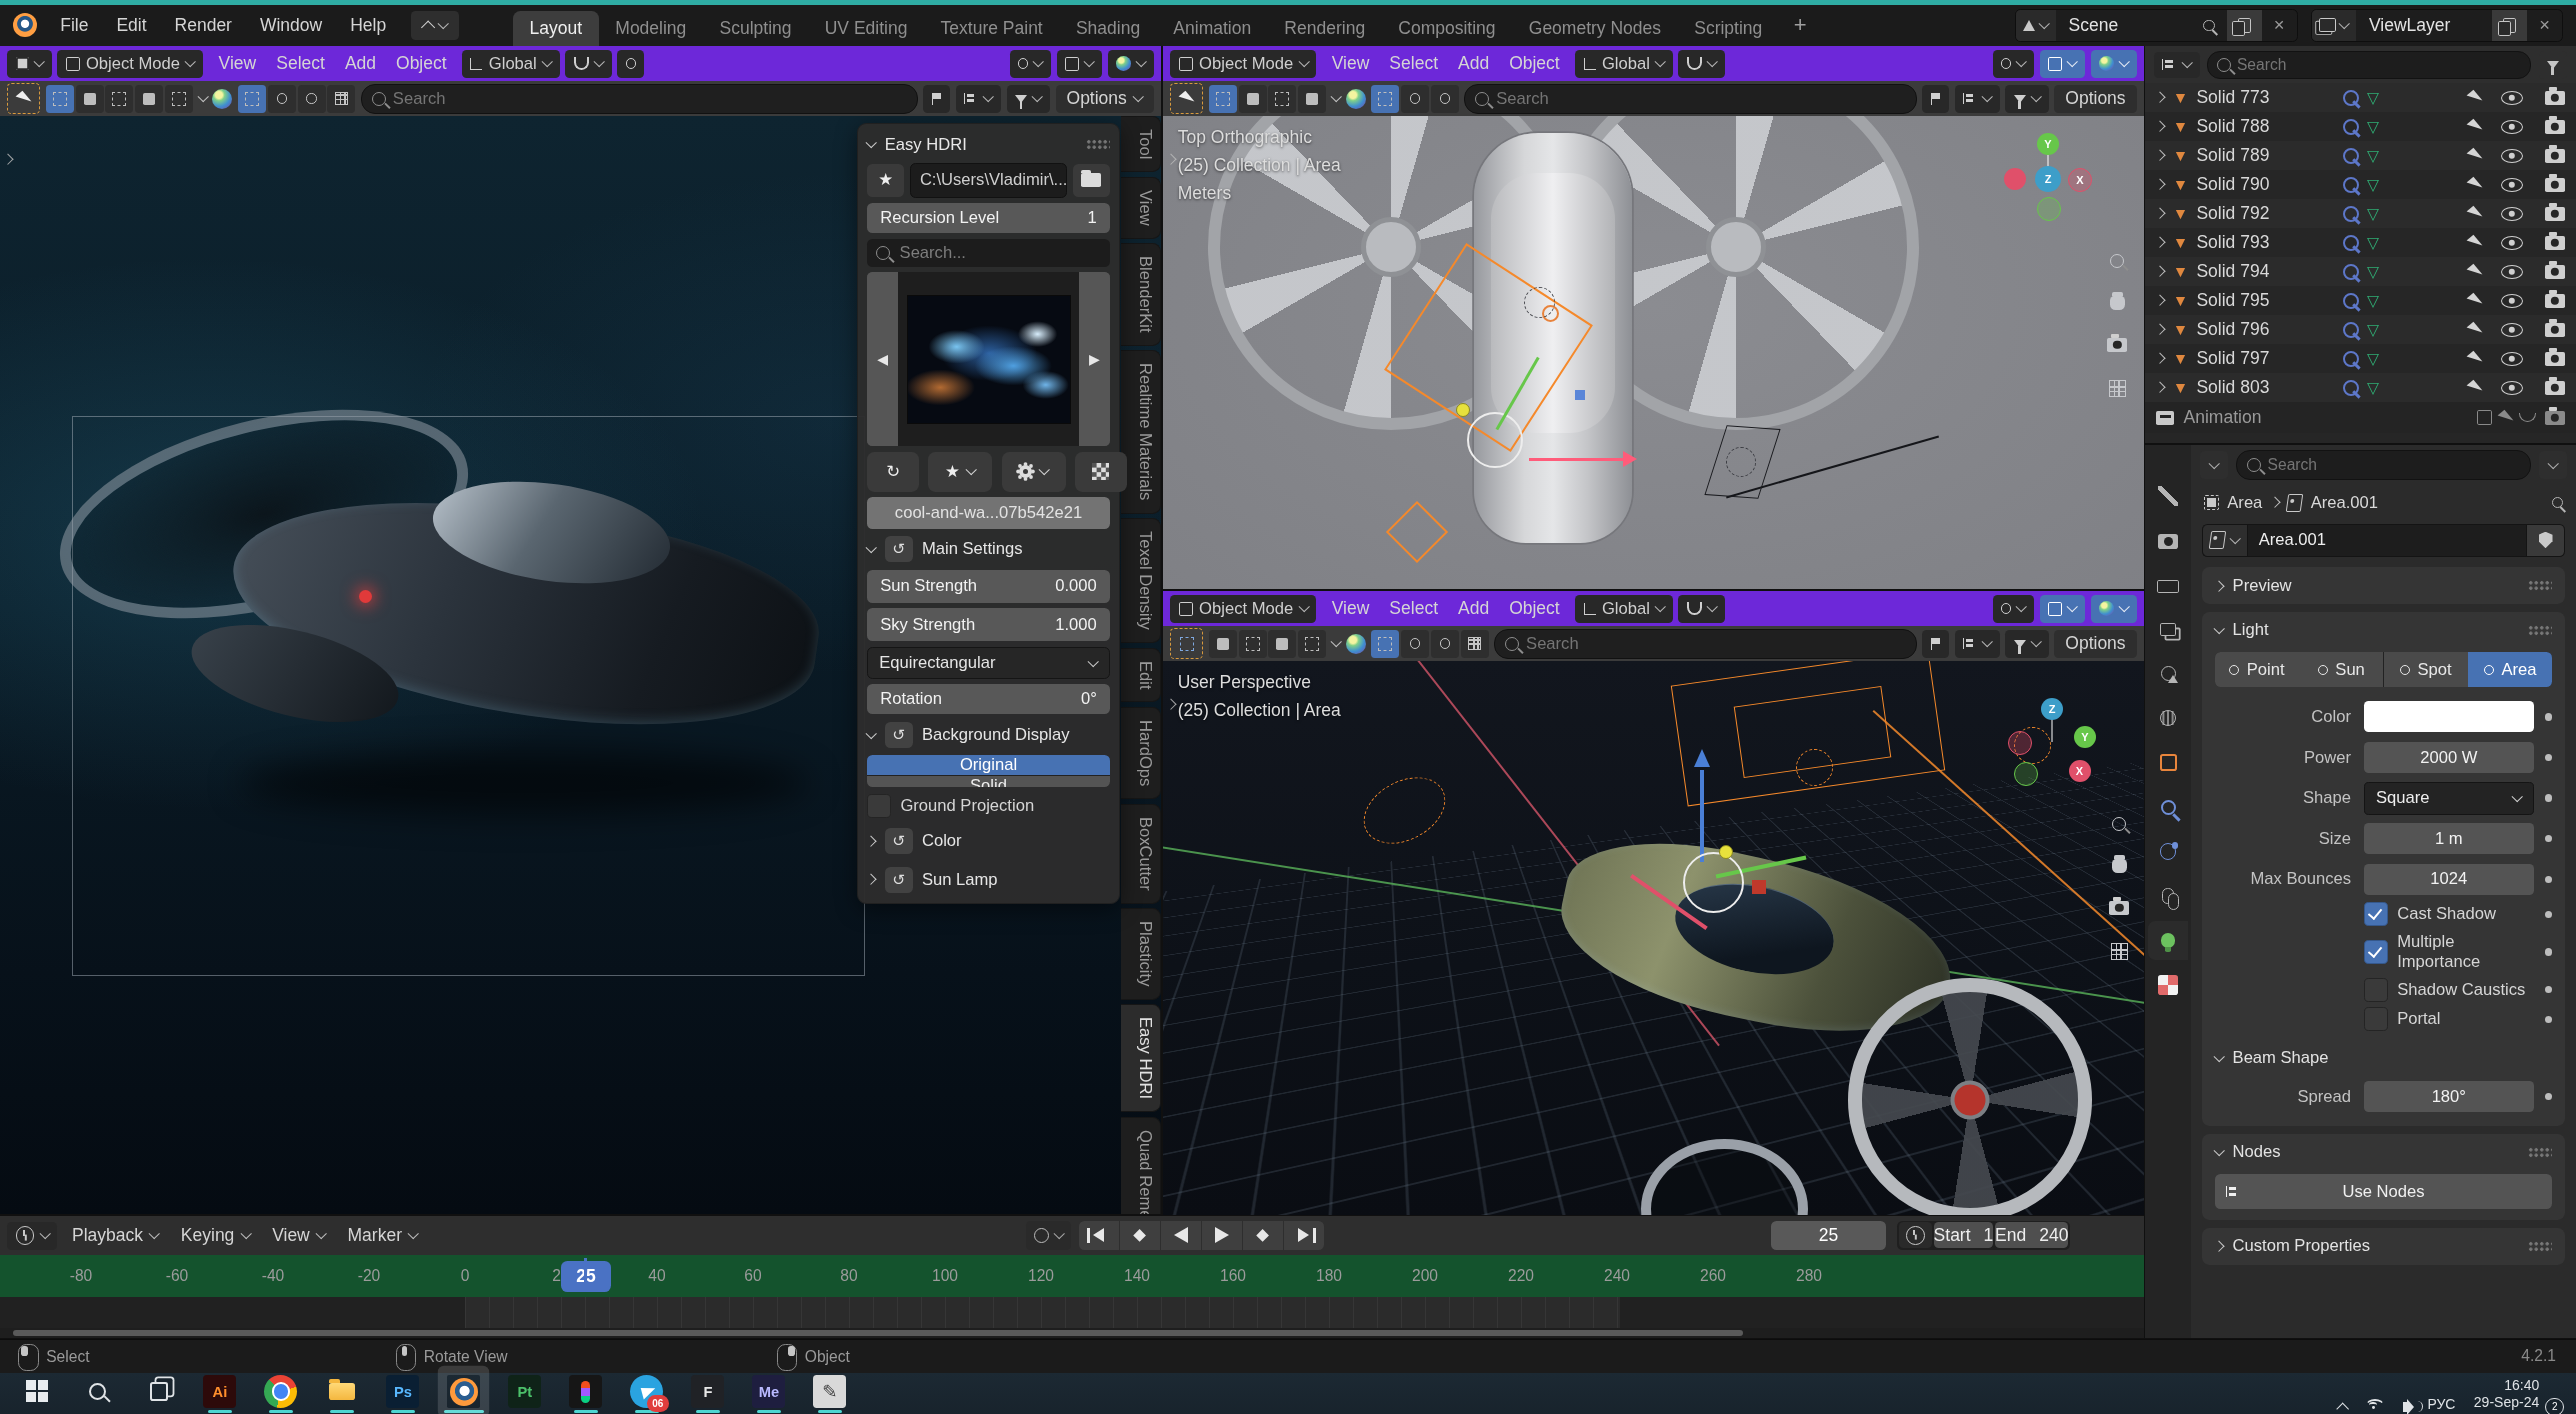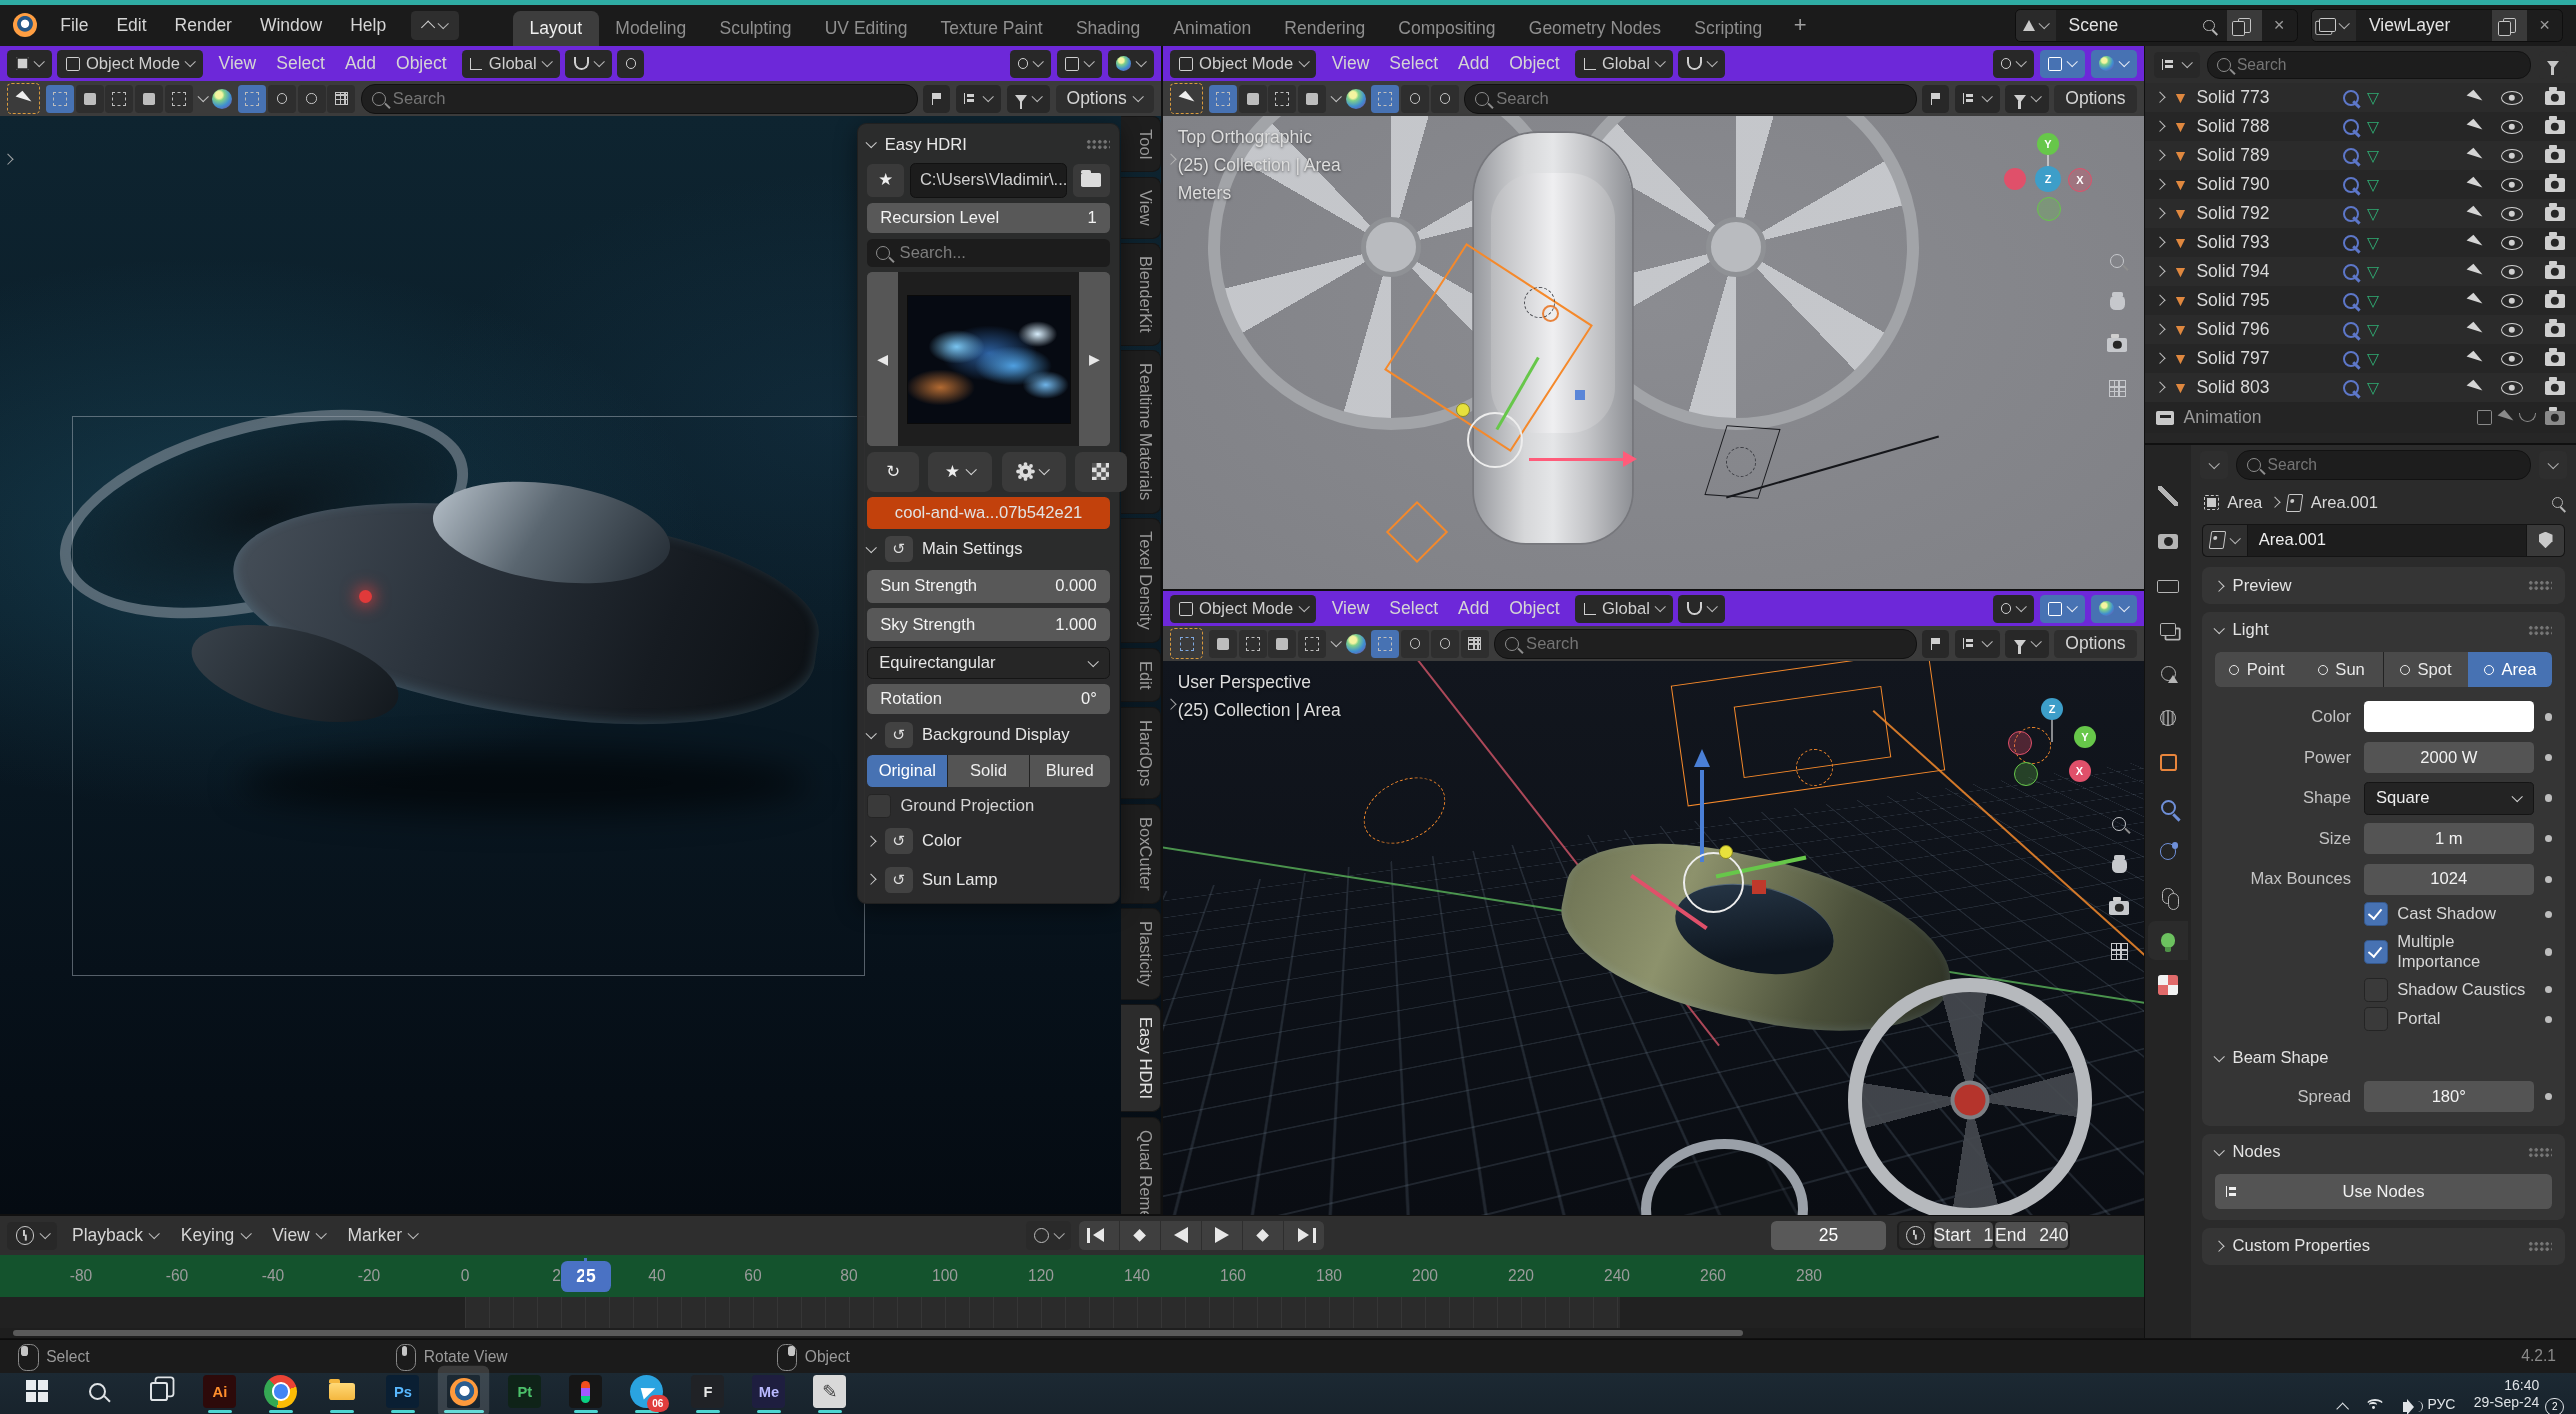--- a/index.html
+++ b/index.html
@@ -144,25 +144,25 @@
   #hdri-thumb{width:162px;height:127px;border:0.9px solid #0a0a0a;background:
     radial-gradient(40px 24px at 30% 40%,#79c4f0 0%,transparent 70%),
     radial-gradient(55px 28px at 65% 55%,#4f9fe0 0%,transparent 70%),
     radial-gradient(28px 18.4px at 80% 30%,#d8eefc 0%,transparent 70%),
     radial-gradient(46px 24px at 20% 72%,#b26a32 0%,transparent 75%),
     radial-gradient(64px 37px at 50% 45%,#2c5f9e 0%,transparent 75%),
     radial-gradient(33px 20px at 85% 70%,#6fb4e8 0%,transparent 70%),#060a12;}
   .hp-btnrow{display:flex;gap:9.2px;justify-content:space-between;}
   .hp-btnrow .sqbtn{height:40px;border-radius:7.4px;}
   .hp-btnrow .wide{width:64px;gap:7.4px;}
-  #hdri-name{height:35px;background:#c2410c;border-radius:5.5px;display:flex;align-items:center;justify-content:center;color:#e2e2e2;}
+  #hdri-name{height:35px;background:#737373;border-radius:5.5px;display:flex;align-items:center;justify-content:center;color:#e2e2e2;}
   .sec-head{display:flex;align-items:center;gap:9.2px;height:33px;color:#e6e6e6;}
   .undobtn{width:28px;height:26px;background:#424242;border-radius:5.5px;display:flex;align-items:center;justify-content:center;color:#ddd;font-size:15.6px;}
   .dd{height:33px;background:#262626;border:0.9px solid #151515;border-radius:5.5px;display:flex;align-items:center;justify-content:space-between;padding:0 11px;color:#e5e5e5;}
-  .seg{display:flex;height:35px;border-radius:5.5px;overflow:hidden;gap:1px;background:#222;}
+  .seg{display:flex;height:35px;border-radius:5.5px;overflow:hidden;gap:1px;background:#222;flex-direction:column;}
   .seg .sg{flex:1;display:flex;align-items:center;justify-content:center;background:#545454;color:#eee;}
   .seg .sg.active{background:#4772b3;color:#fff;}
   .cbrow{display:flex;align-items:center;gap:9.2px;height:29px;color:#d6d6d6;}
   .cb{width:22px;height:22px;background:#3a3a3a;border:0.9px solid #242424;border-radius:4.6px;position:relative;flex:0 0 auto;}
   .cb.checked{background:#4772b3;border-color:#35588c;}
   .cb.checked::after{content:'';position:absolute;left:6.4px;top:2.8px;width:6.4px;height:11px;border-right:2.8px solid #fff;border-bottom:2.8px solid #fff;transform:rotate(40deg);}
 
   
   #vtabs{position:absolute;left:1121px;top:0;width:40px;display:flex;flex-direction:column;gap:4.6px;z-index:5;}
   .vtab{writing-mode:vertical-rl;background:#1e1e1e;color:#9a9a9a;padding:12px 4.6px;border-radius:0 8.3px 8.3px 0;font-size:16.6px;border:0.9px solid #161616;border-left:none;}

